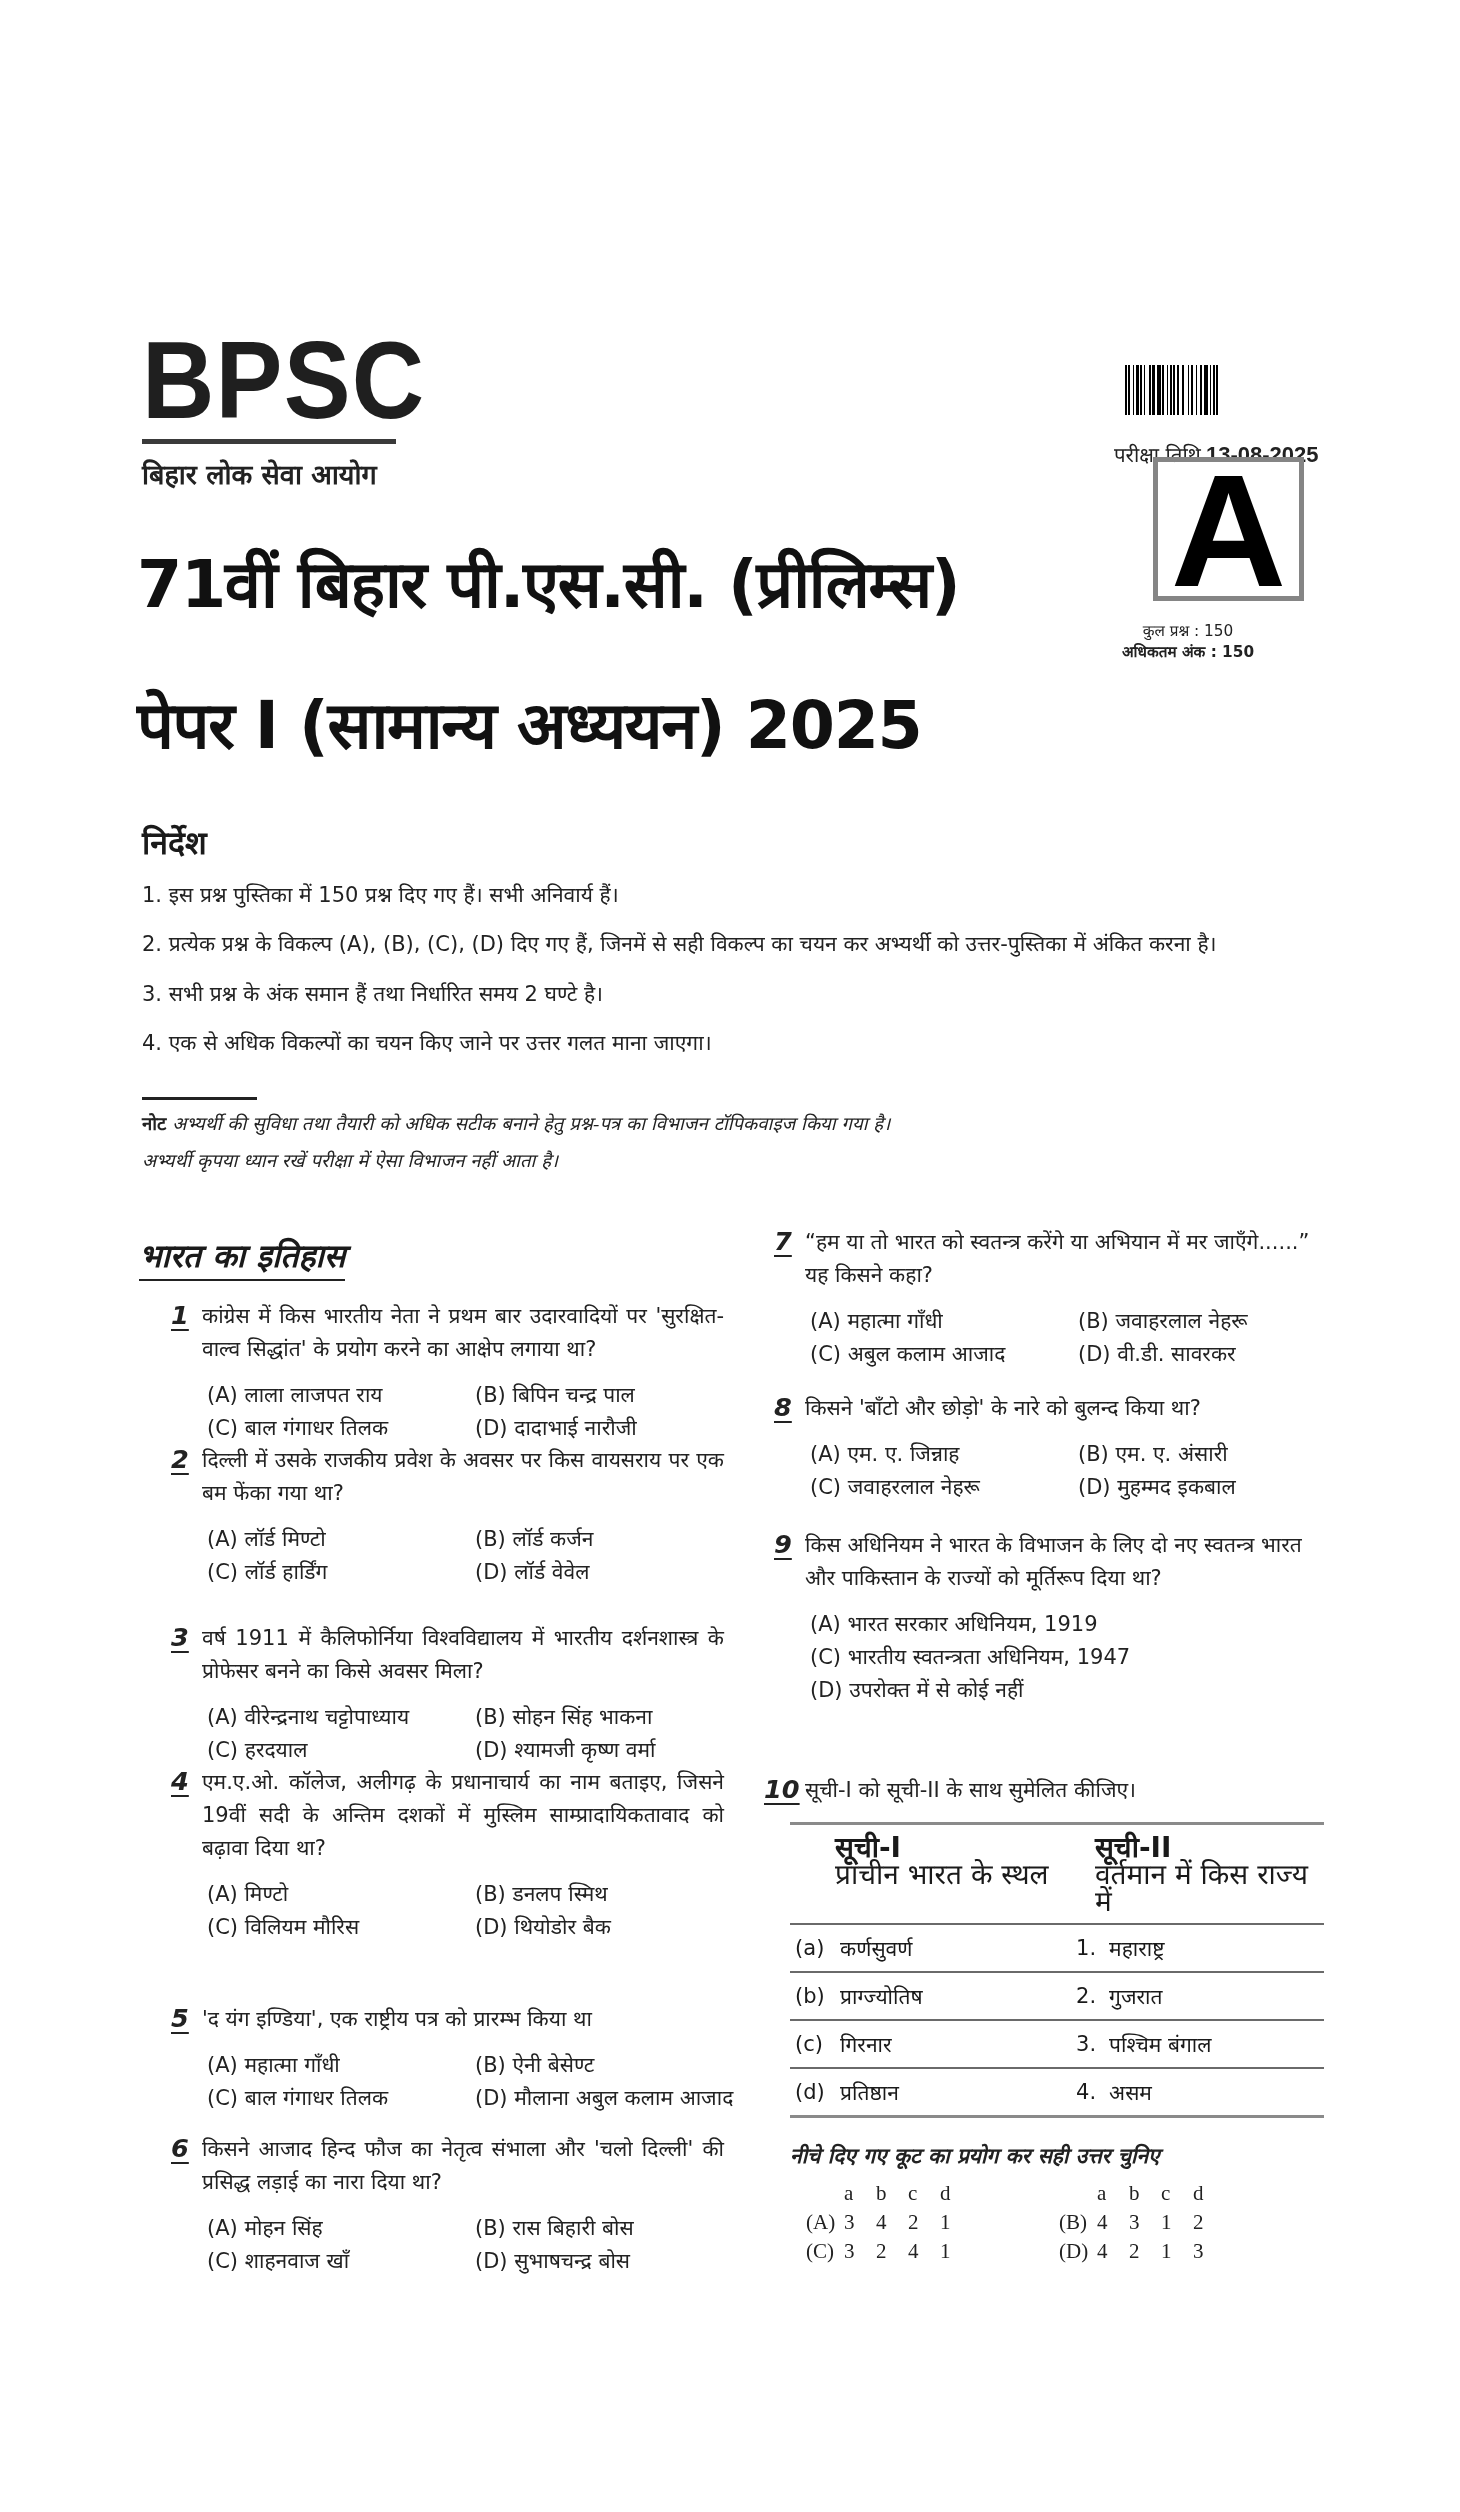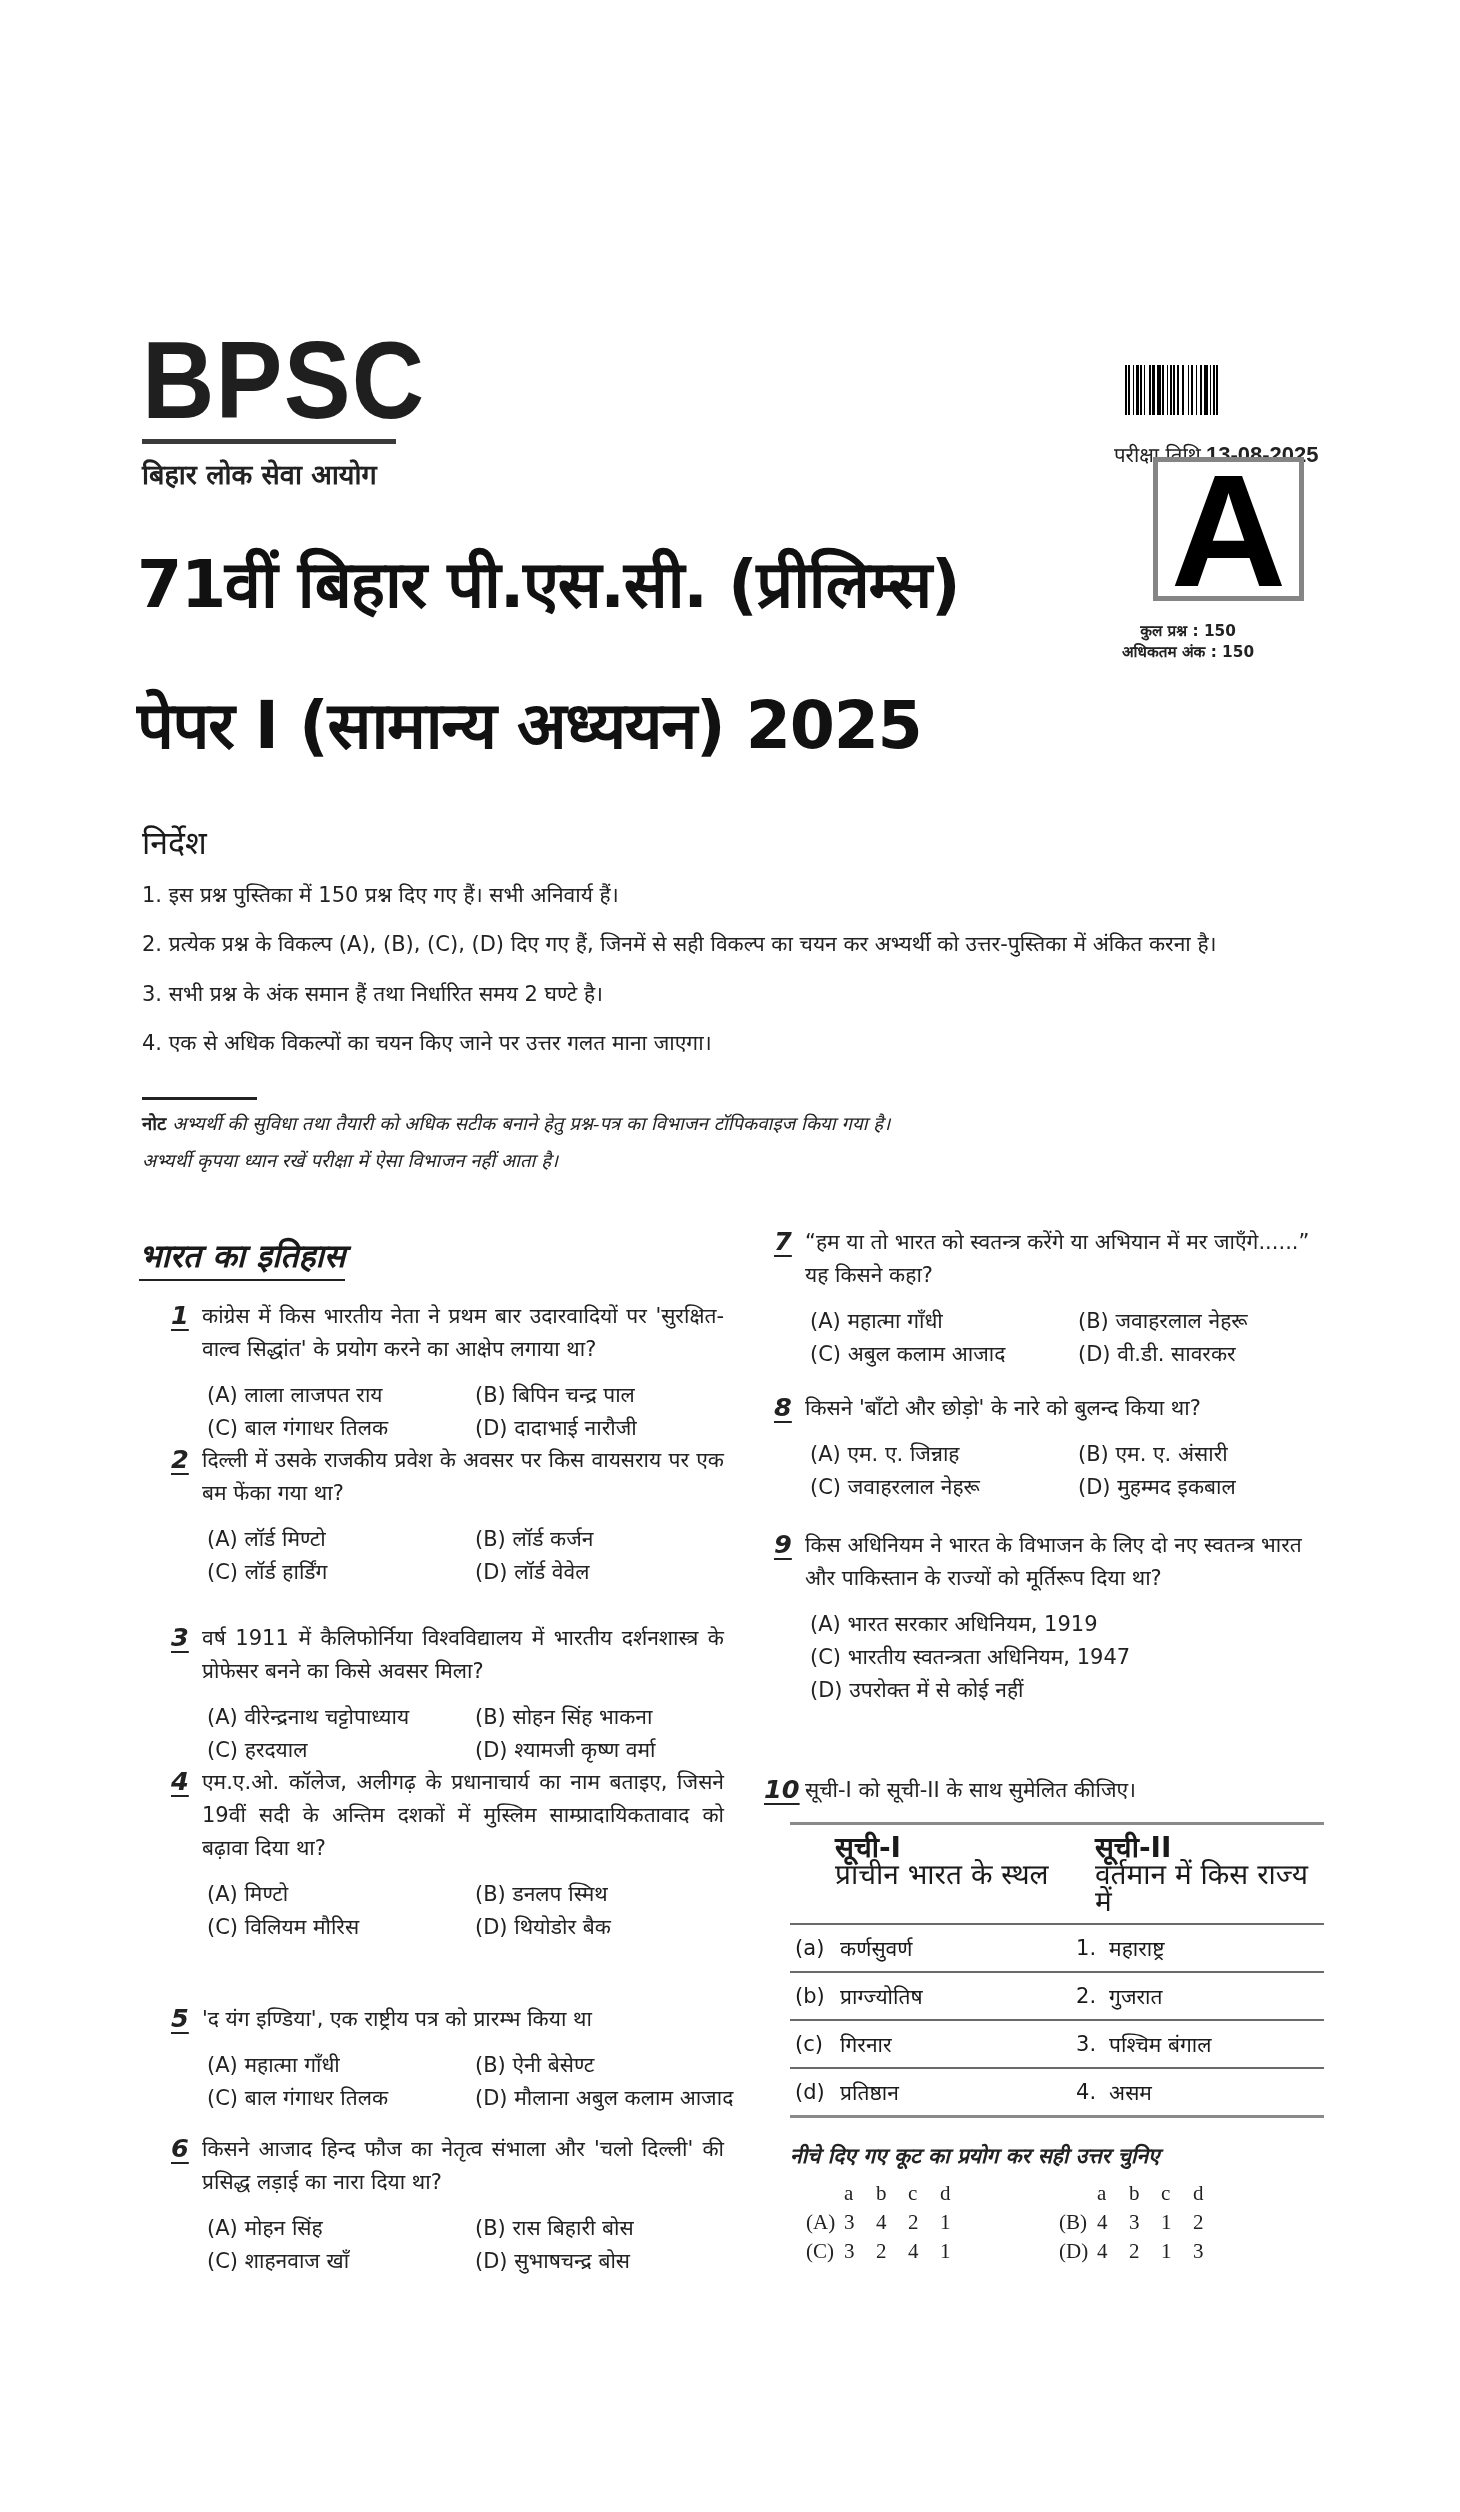--- a/index.html
+++ b/index.html
@@ -18,25 +18,25 @@
   #title2 { left: 137px; top: 687px; font-size: 65px; font-weight: 700; line-height: 77px; color: #111; white-space: nowrap; letter-spacing: -1.3px; }
 
   
   #barcode { left: 1125px; top: 365px; width: 185px; height: 50px; display: flex; align-items: stretch; }
   #barcode span { display: block; background: #000; height: 100%; }
   #barcode i { display: block; height: 100%; }
   #exam-date { left: 1114px; top: 440px; font-size: 20.4px; white-space: nowrap; color: #222; }
   #exam-date b { font-family: "Liberation Sans", sans-serif; font-size: 22px; font-weight: 700; margin-left: 5.1px; }
   #series-box { left: 1153px; top: 457px; width: 151px; height: 144px; border: 5.1px solid #858585; box-sizing: border-box; display: flex; align-items: center; justify-content: center; }
   #series-letter { font-family: "Liberation Sans", sans-serif; font-weight: 700; font-size: 160px; line-height: 1; color: #000; margin-top: 3.8px; }
-  #total-q { left: 1124px; top: 620px; width: 204px; text-align: center; font-size: 15.3px; font-weight: 700; color: #222; transform: translateX(-38px); }
+  #total-q { left: 1124px; top: 620px; width: 204px; text-align: center; font-size: 15.3px; font-weight: 400; color: #222; transform: translateX(-38px); }
   #max-marks { left: 1124px; top: 641px; width: 204px; text-align: center; font-size: 15.3px; font-weight: 700; color: #222; transform: translateX(-38px); }
 
   
-  #instr-heading { left: 142px; top: 820px; font-size: 32px; font-weight: 400; color: #1a1a1a; text-align: right; }
+  #instr-heading { left: 142px; top: 820px; font-size: 32px; font-weight: 700; color: #1a1a1a; text-align: right; }
   .instr { left: 142px; font-size: 21px; color: #222; white-space: nowrap; }
   #note-rule { left: 142px; top: 1097px; width: 115px; height: 2.6px; background: #222; }
   .note { left: 142px; font-size: 18.5px; font-style: italic; color: #222; white-space: nowrap; }
   .note b { font-style: normal; font-weight: 700; }
 
   
   #section-title { left: 139px; top: 1233px; font-size: 32px; font-weight: 700; font-style: italic; color: #1a1a1a; padding-bottom: 2.6px; border-bottom: 2.6px solid #222; }
 
   
   .q { position: absolute; width: 575px; font-size: 21px; color: #222; }

